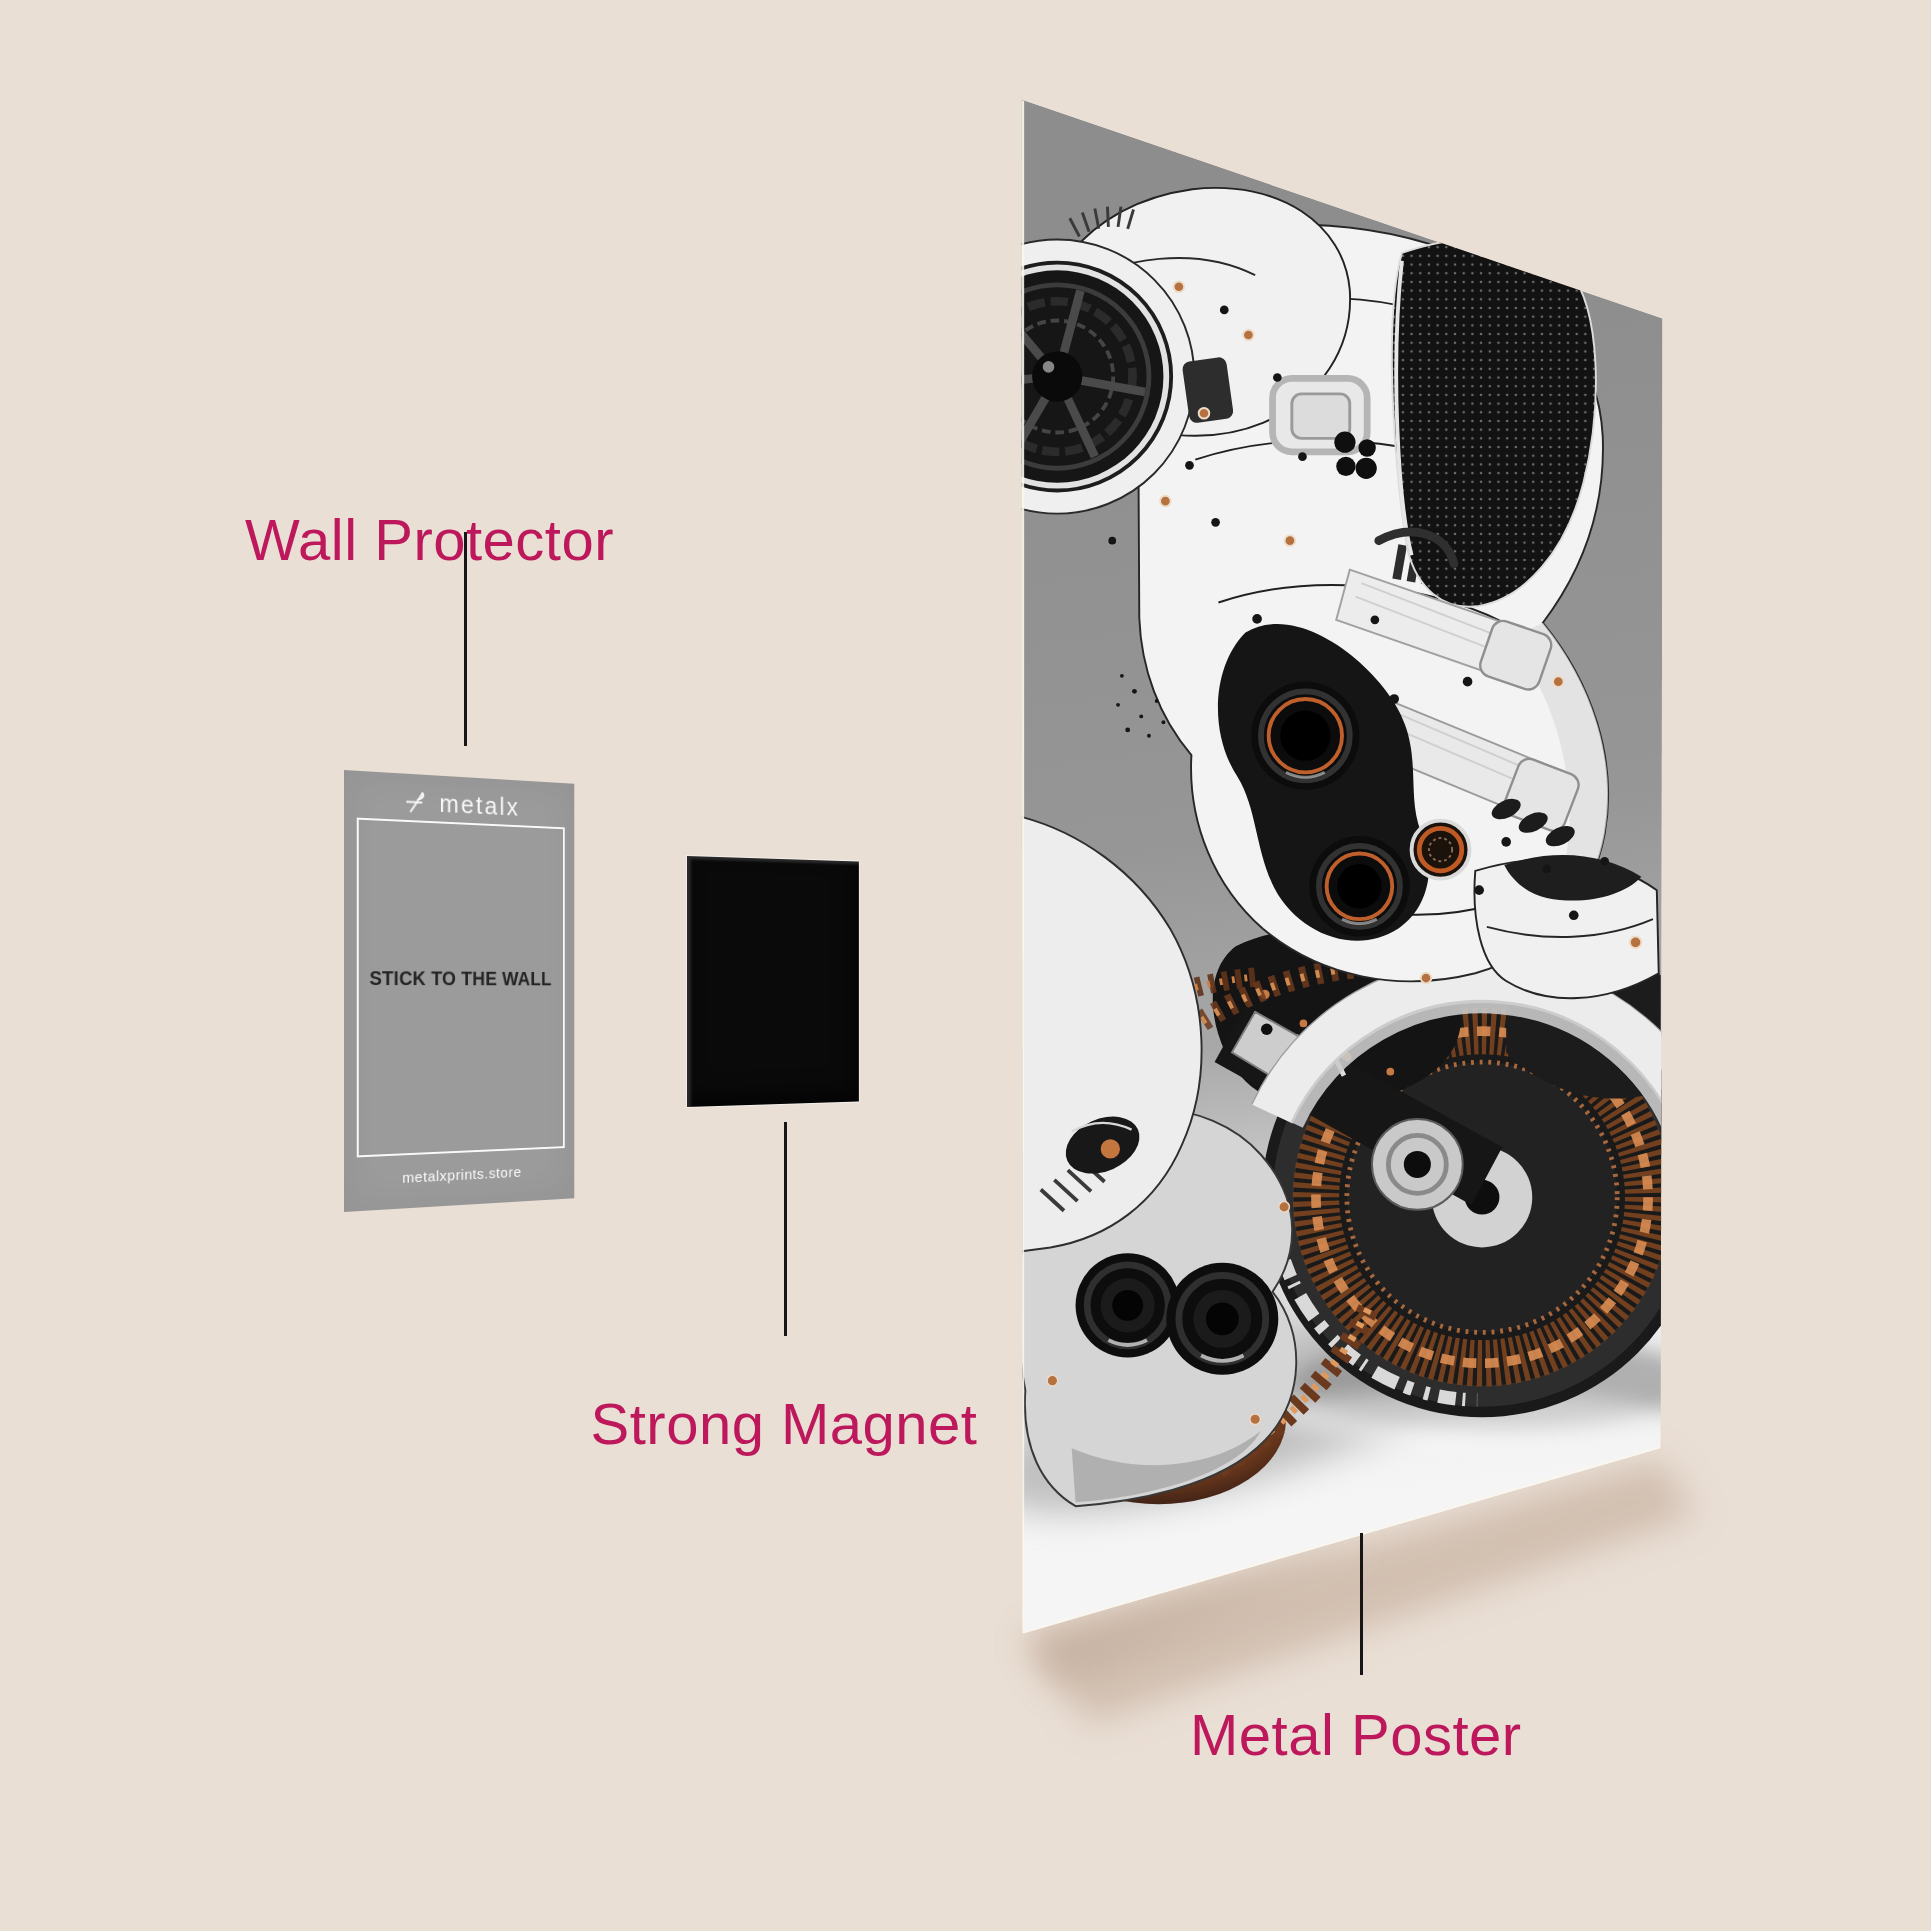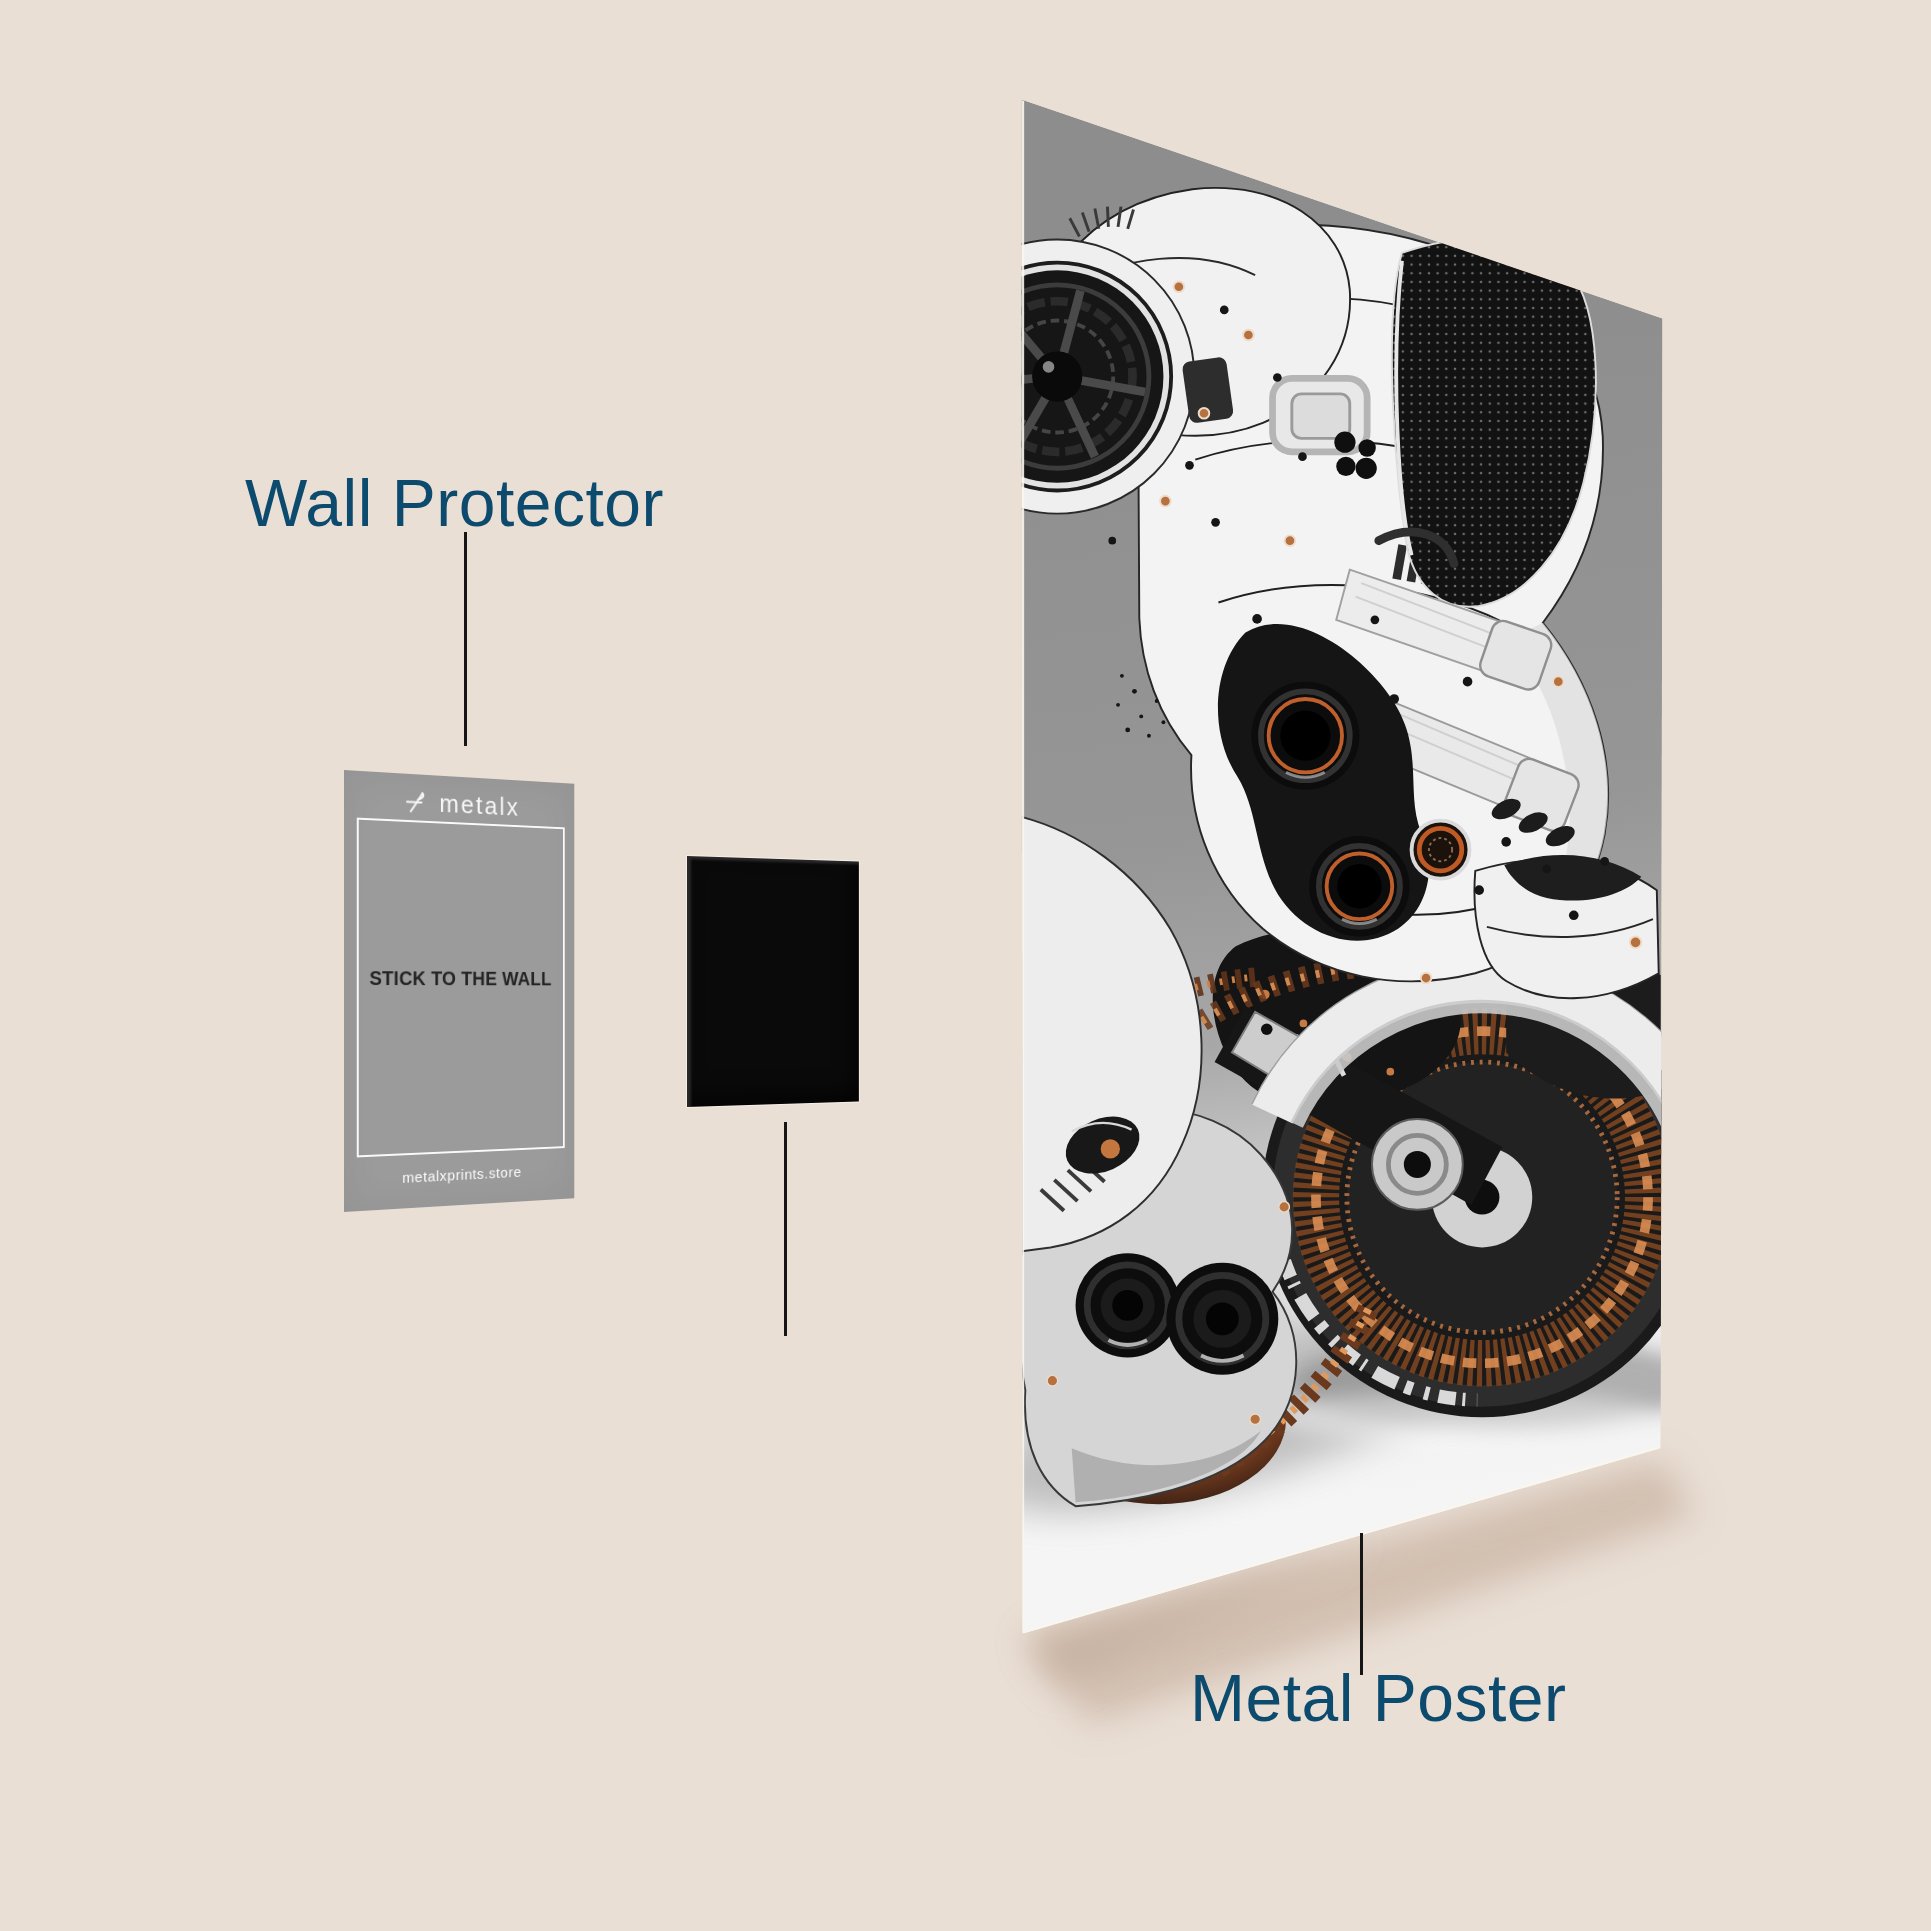--- a/index.html
+++ b/index.html
@@ -1,19 +1,19 @@
 <!DOCTYPE html>
 <html><head>
 <meta charset="utf-8">
 <style>
   html,body{margin:0;padding:0;background:#eadfd5;}
   .scene{position:relative;width:1931px;height:1931px;overflow:hidden;
          font-family:"Liberation Sans",sans-serif;}
   
-  .label{position:absolute;font-size:66px;color:#0c4a6e;letter-spacing:0.5px;}
+  .label{position:absolute;font-size:58px;color:#be185d;letter-spacing:0.5px;margin-top:41px;}
   #wall-label{left:245px;top:465px;}
   #strong-label{left:784px;top:1342px;transform:translateX(-50%);
                 text-align:center;width:415px;line-height:81px;}
   #poster-label{left:1190px;top:1660px;}
   .connector{position:absolute;width:2.9px;background:#161616;}
   #line-wall{left:464px;top:532px;height:214px;}
   #line-magnet{left:784px;top:1122px;height:214px;}
   #line-poster{left:1360px;top:1533px;height:142px;}
   
   .card{position:absolute;left:344px;top:770px;width:249px;height:442px;
@@ -341,17 +341,18 @@
     <div class="card-msg">STICK TO THE WALL</div>
     <div class="card-site">metalxprints.store</div>
   </div>
 
   <div class="magnet" style="background: rgb(10, 10, 10);"></div>
 
   <div class="label" id="wall-label">Wall Protector</div>
   <div class="connector" id="line-wall"></div>
 
   <div class="connector" id="line-magnet"></div>
+  <div class="label" id="strong-label">Strong Magnet</div>
 
   <div class="connector" id="line-poster"></div>
   <div class="label" id="poster-label">Metal Poster</div>
 </div>
 
 
 </body></html>

